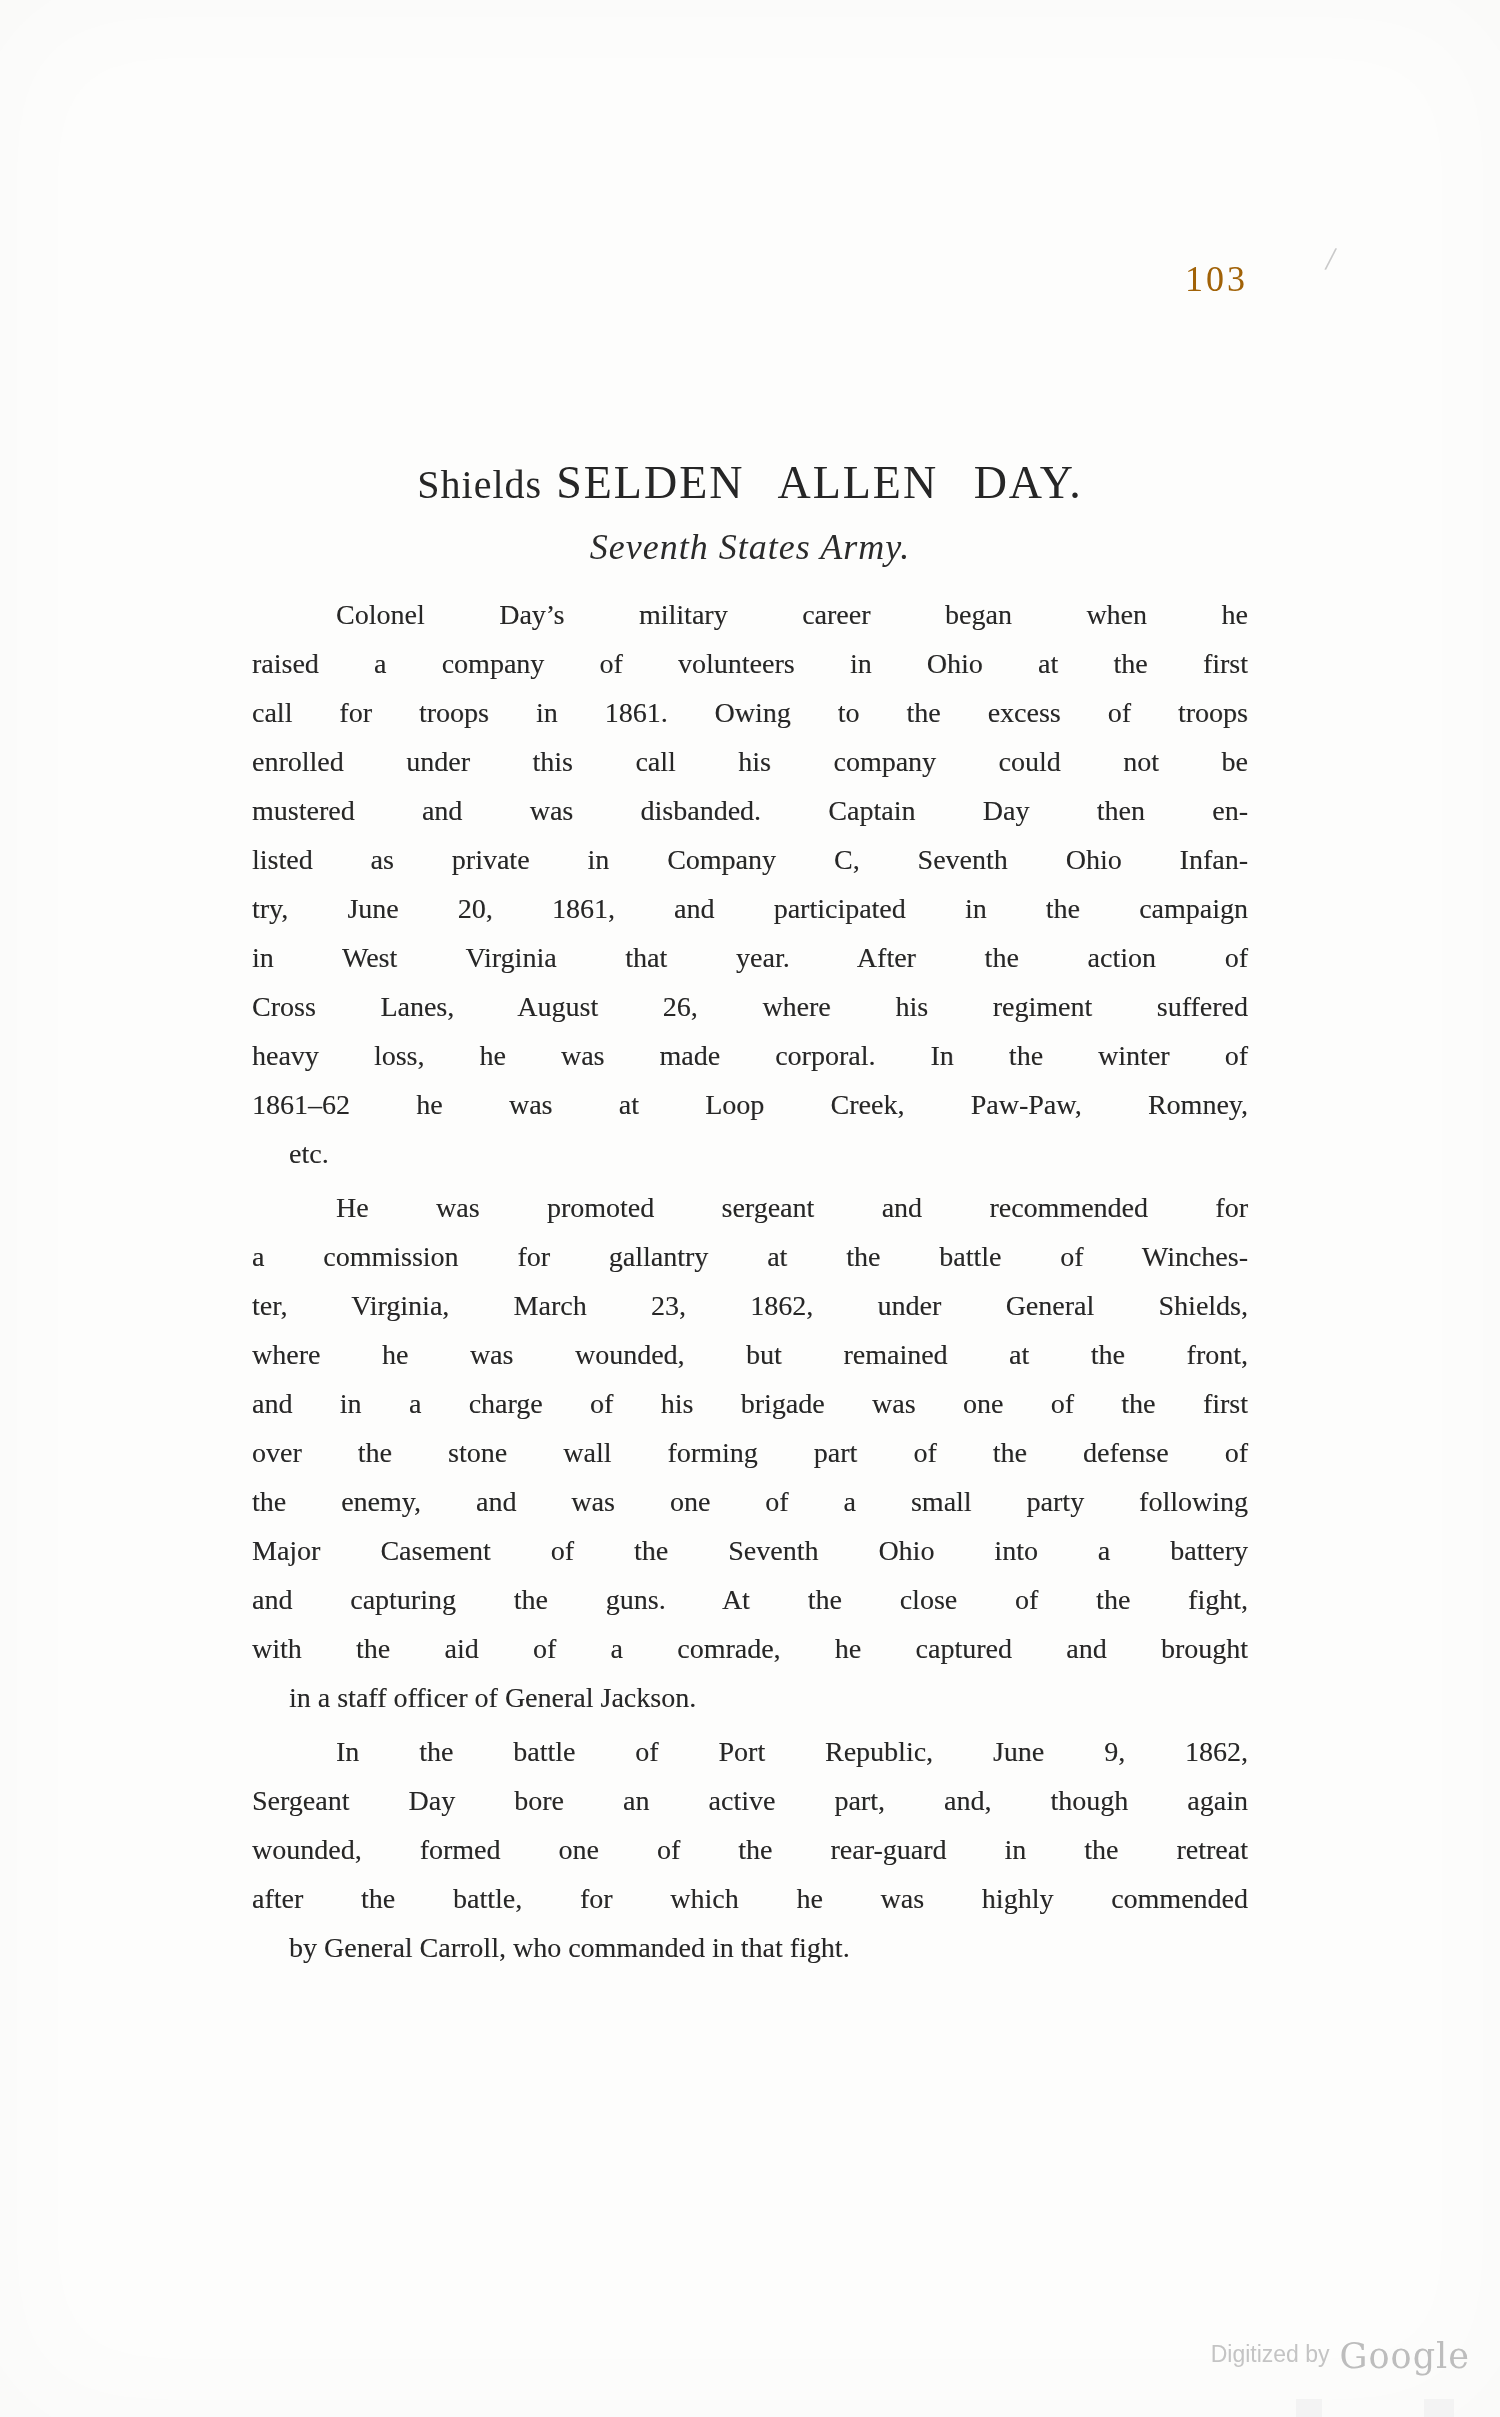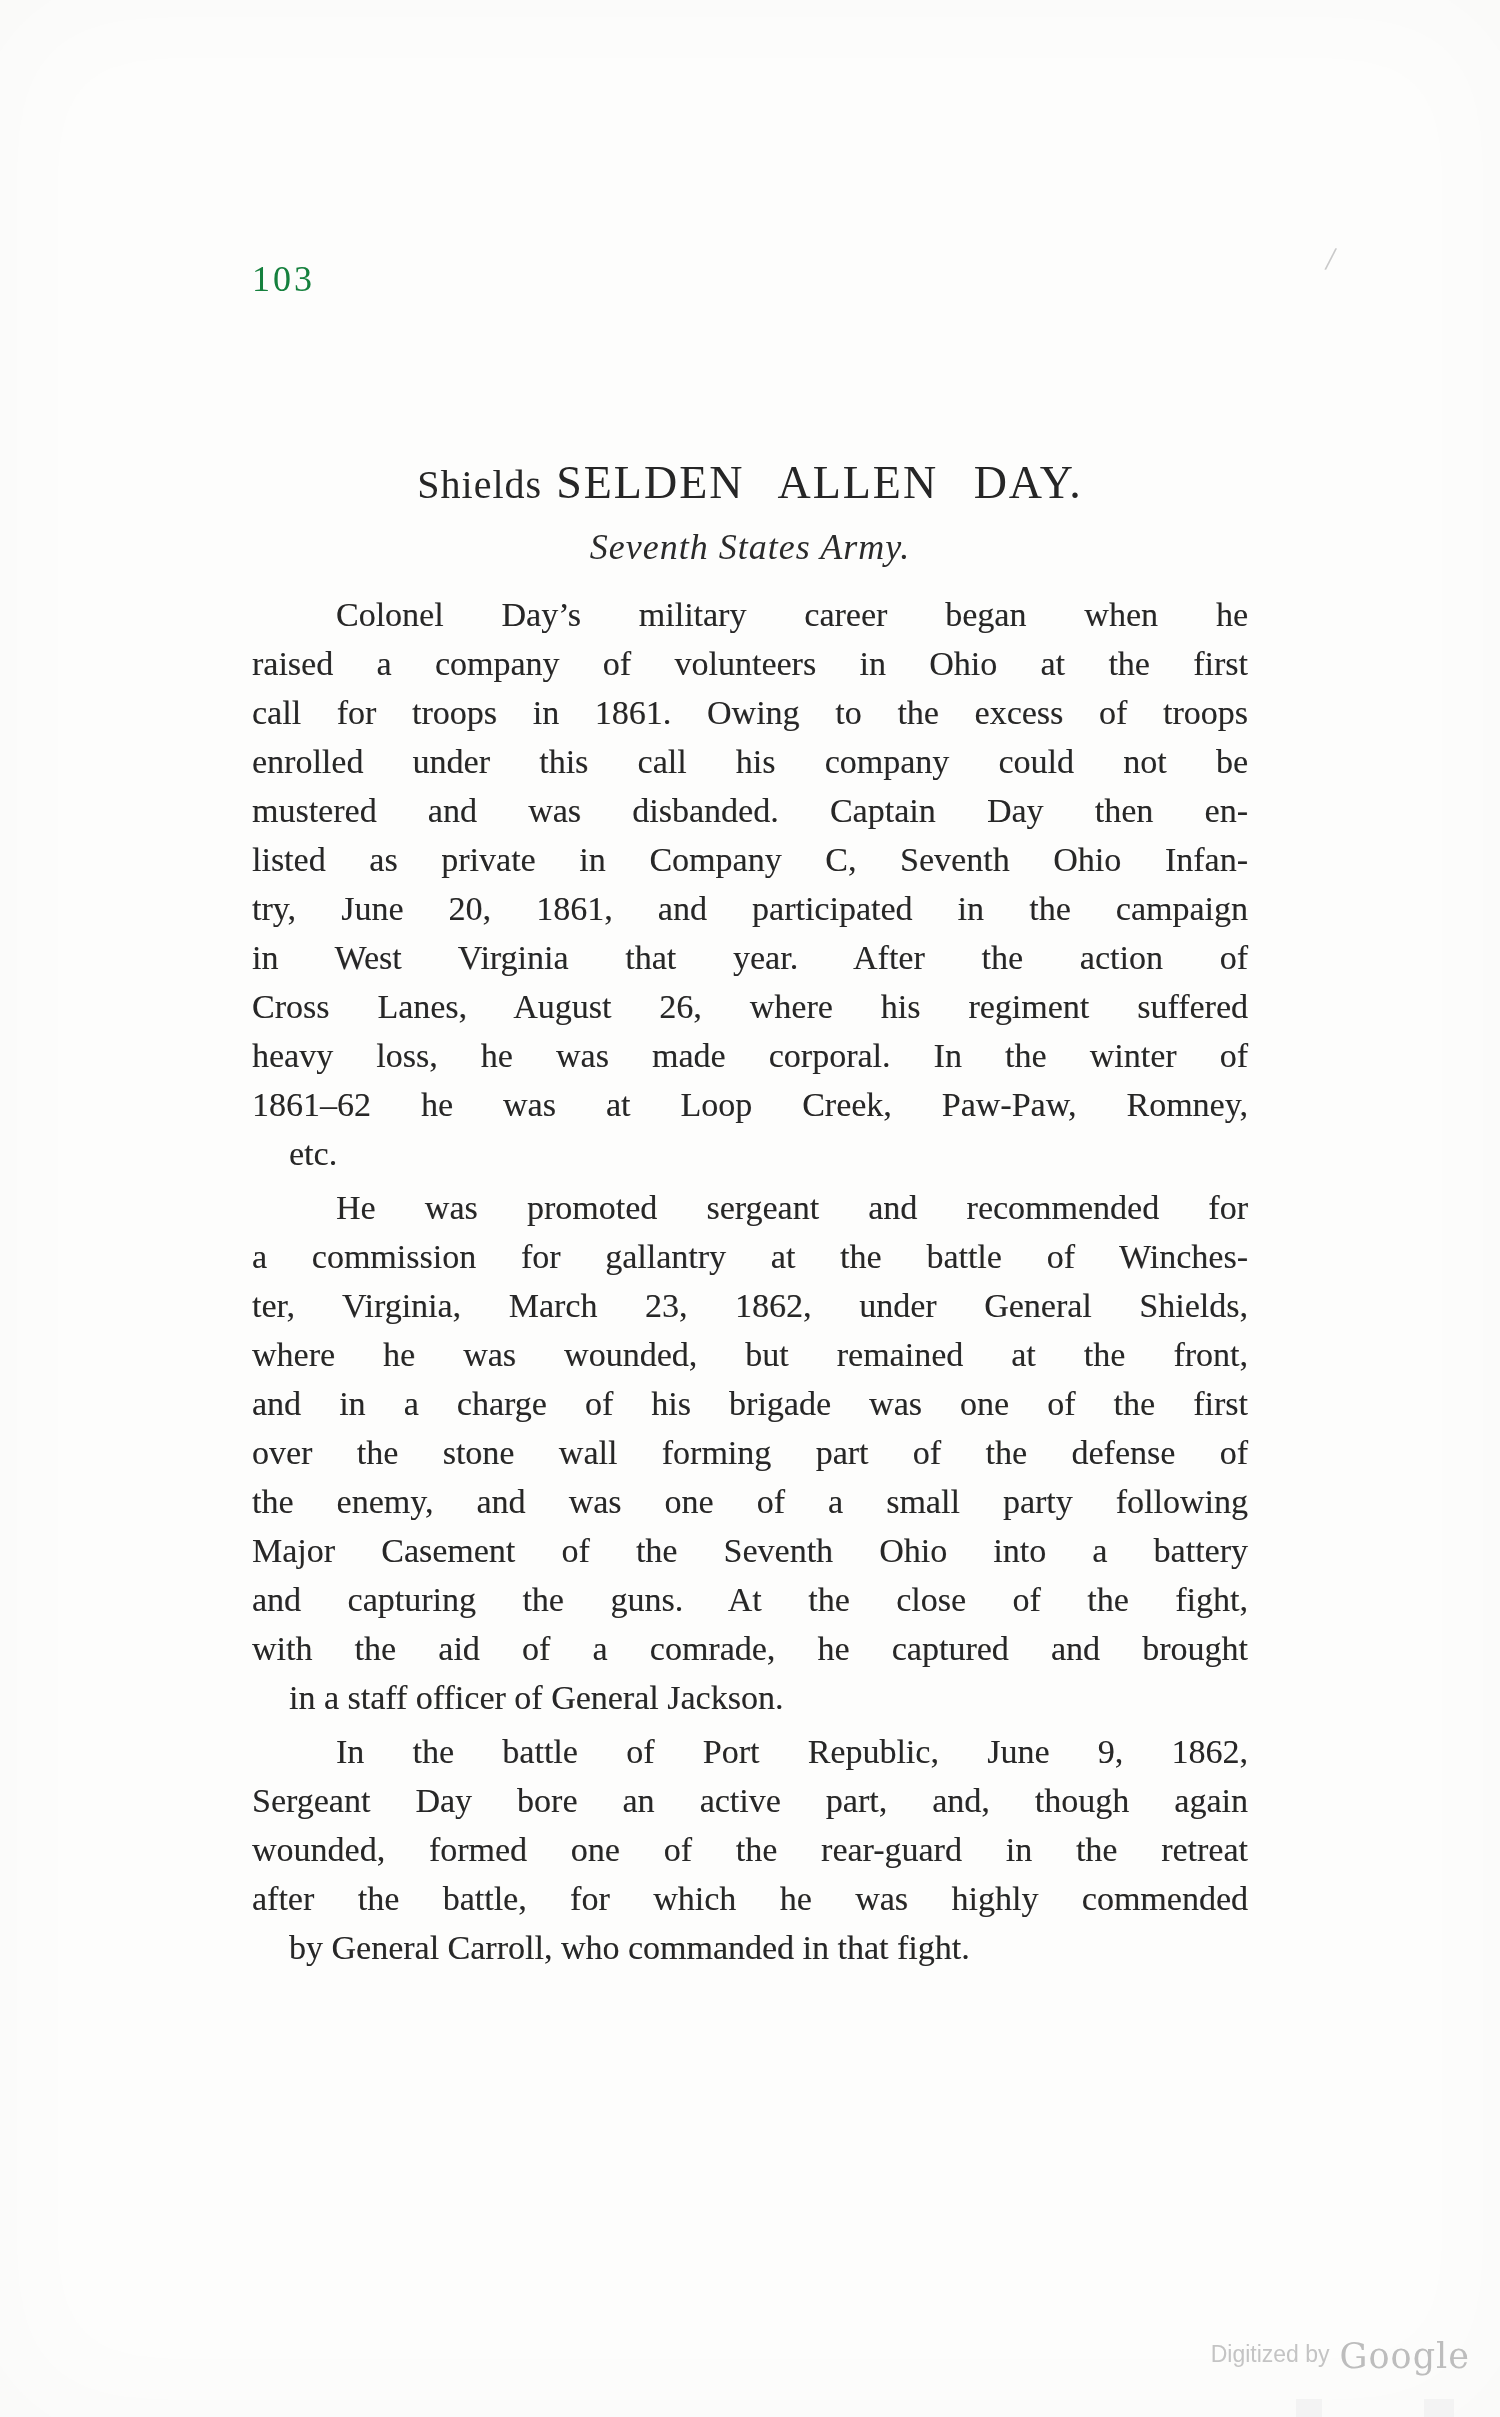--- a/index.html
+++ b/index.html
@@ -15,24 +15,24 @@
     overflow: hidden;
     font-family: "Liberation Serif", serif;
     color: #2b2b2b;
     box-shadow: inset 0 0 140px rgba(0,0,0,0.02);
   }
   .page-number {
     position: absolute;
     top: 258px;
     left: 252px;
     width: 996px;
-    text-align: left;
+    text-align: right;
     font-size: 36px;
     letter-spacing: 3px;
-    color: #15803d;
+    color: #a16207;
   }
   .pen-mark {
     position: absolute;
     top: 240px;
     left: 1326px;
     font-size: 34px;
     color: #c9c9c9;
     transform: rotate(8deg);
   }
   .title-block {
@@ -65,21 +65,21 @@
     font-style: italic;
     font-size: 36px;
     color: #2b2b2b;
     letter-spacing: 1px;
   }
   .article {
     position: absolute;
     top: 590px;
     left: 252px;
     width: 996px;
-    font-size: 34px;
+    font-size: 28px;
     line-height: 49px;
     color: #272727;
     text-shadow: 0.3px 0.3px 0.6px rgba(45,40,35,0.35);
   }
   .para + .para { margin-top: 5px; }
   .line {
     text-align: justify;
     text-align-last: justify;
     -moz-text-align-last: justify;
   }

